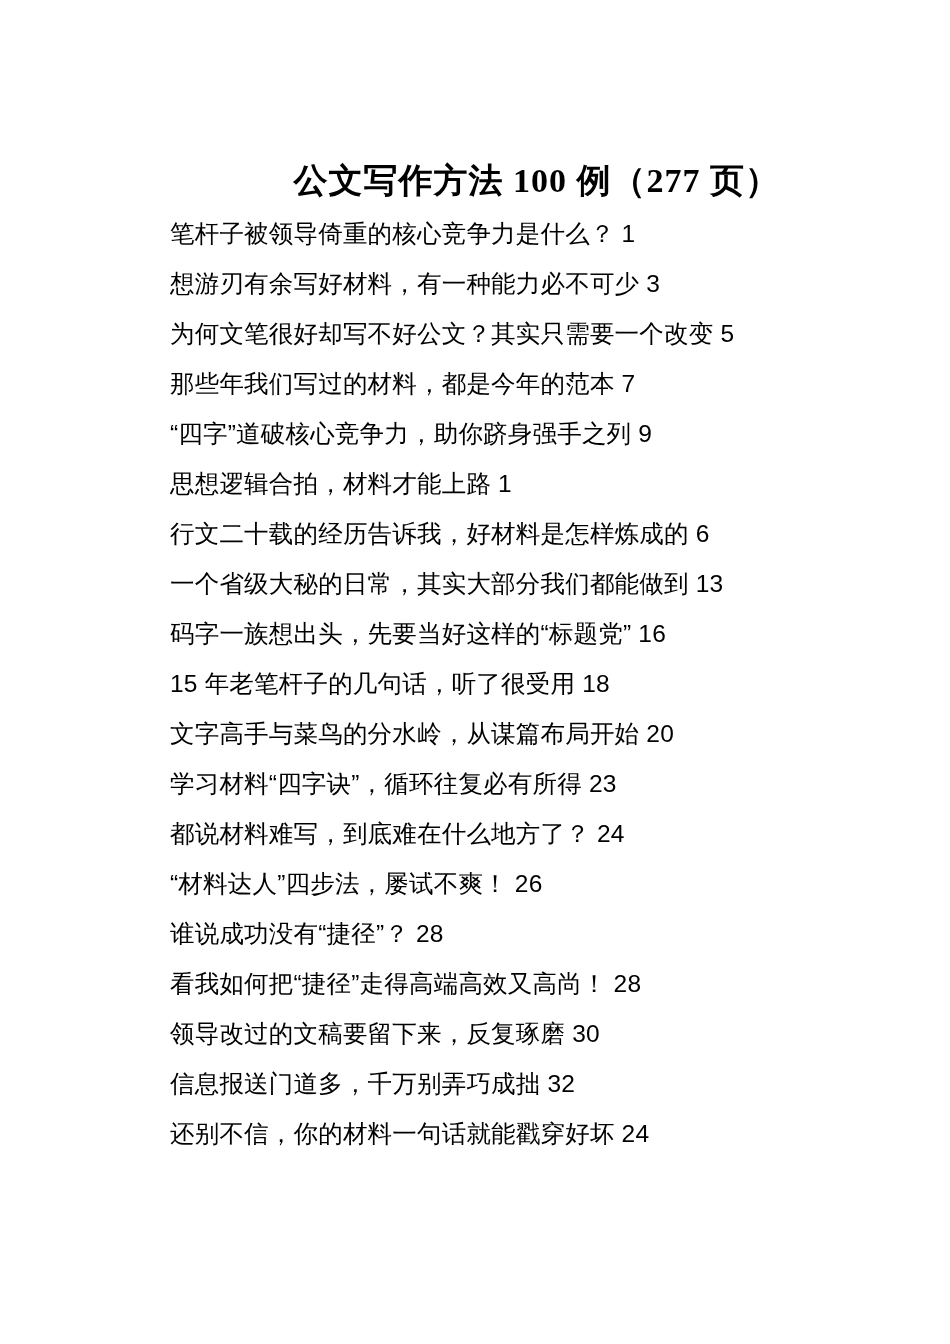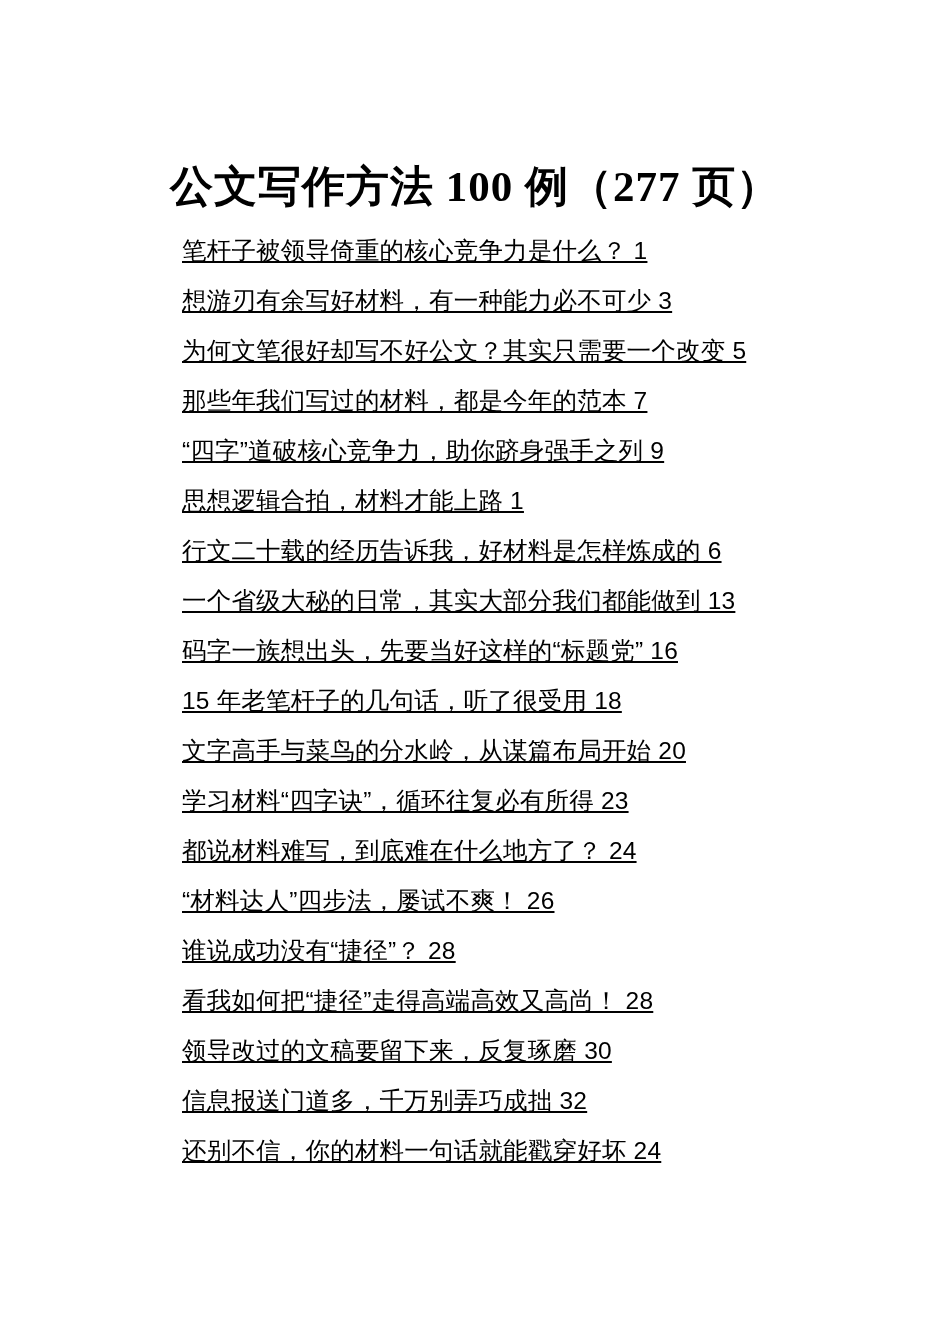--- a/index.html
+++ b/index.html
@@ -17,32 +17,31 @@
   .page {
     position: relative;
     width: 950px;
     height: 1344px;
     box-sizing: border-box;
     padding: 160px 170px 0 170px;
   }
   .doc-title {
     font-family: "Liberation Serif", "DejaVu Serif", serif;
     font-weight: bold;
-    font-size: 43px;
+    font-size: 34px;
     line-height: 1.25;
     text-align: right;
     margin: 0 0 6px 0;
     letter-spacing: 1px;
     white-space: nowrap;
   }
   .toc {
-    margin: 12px;
+    margin: 0;
     padding: 0;
     list-style: none;
-    text-decoration: underline;
   }
   .toc-entry {
     font-size: 24.5px;
     line-height: 50px;
     letter-spacing: 0.2px;
     white-space: nowrap;
     text-align: left;
   }
 </style>
 </head>

